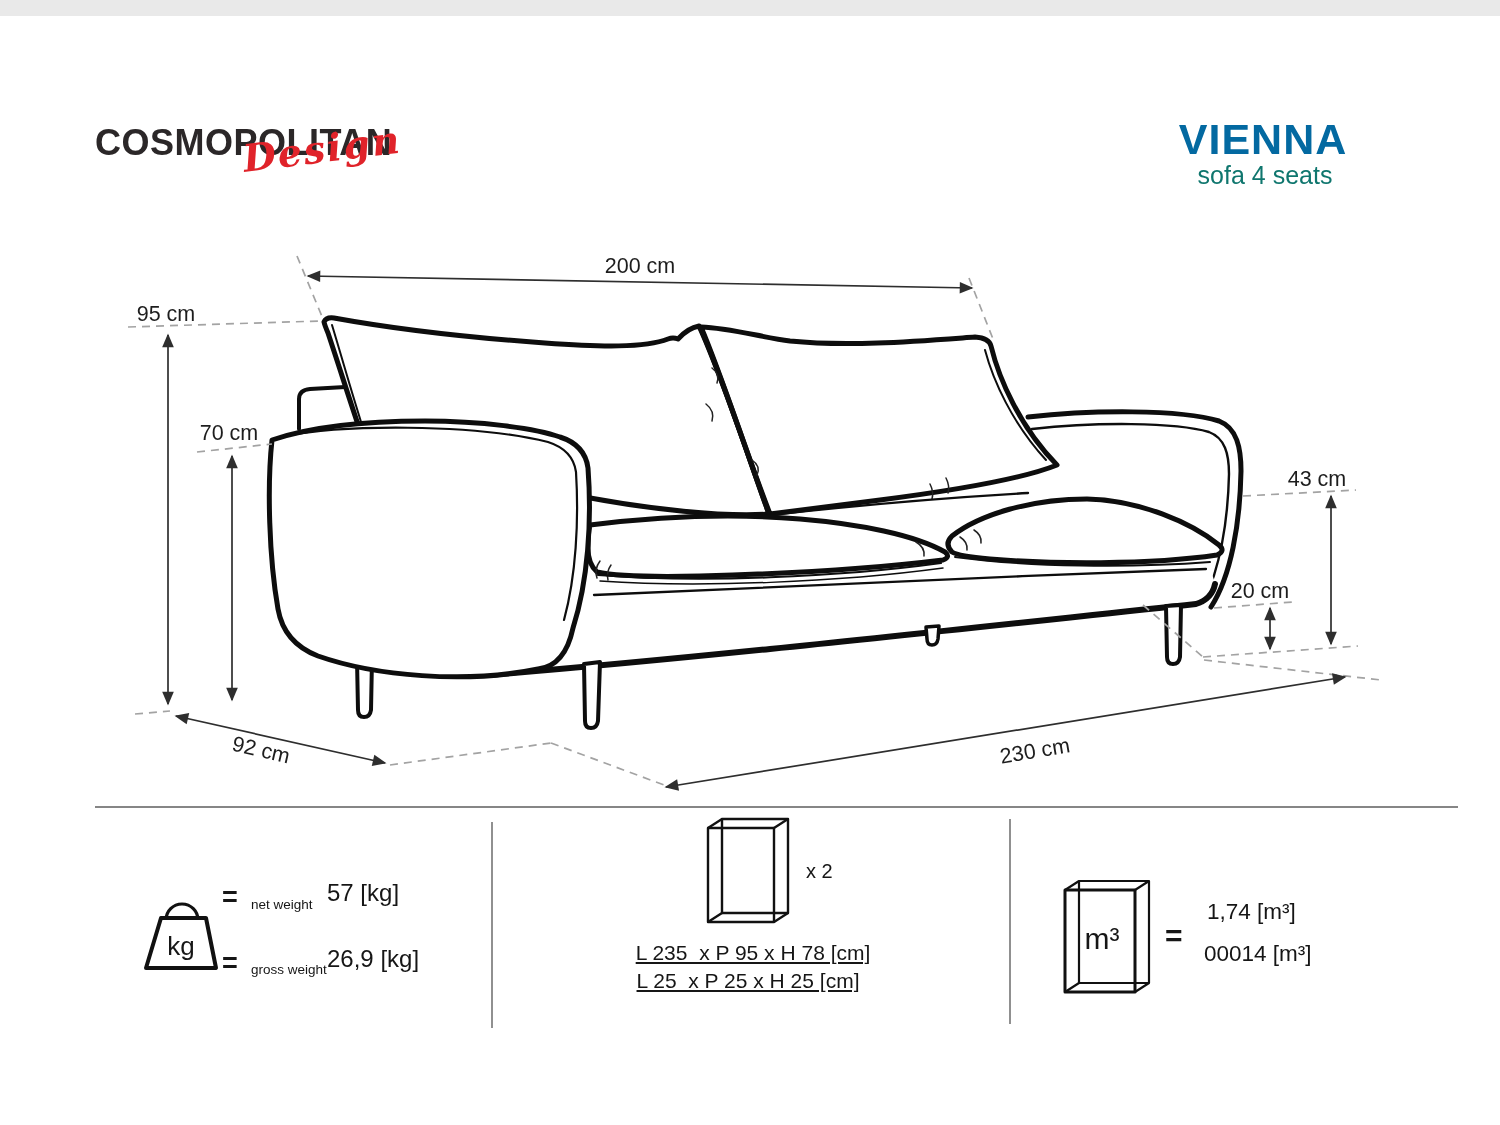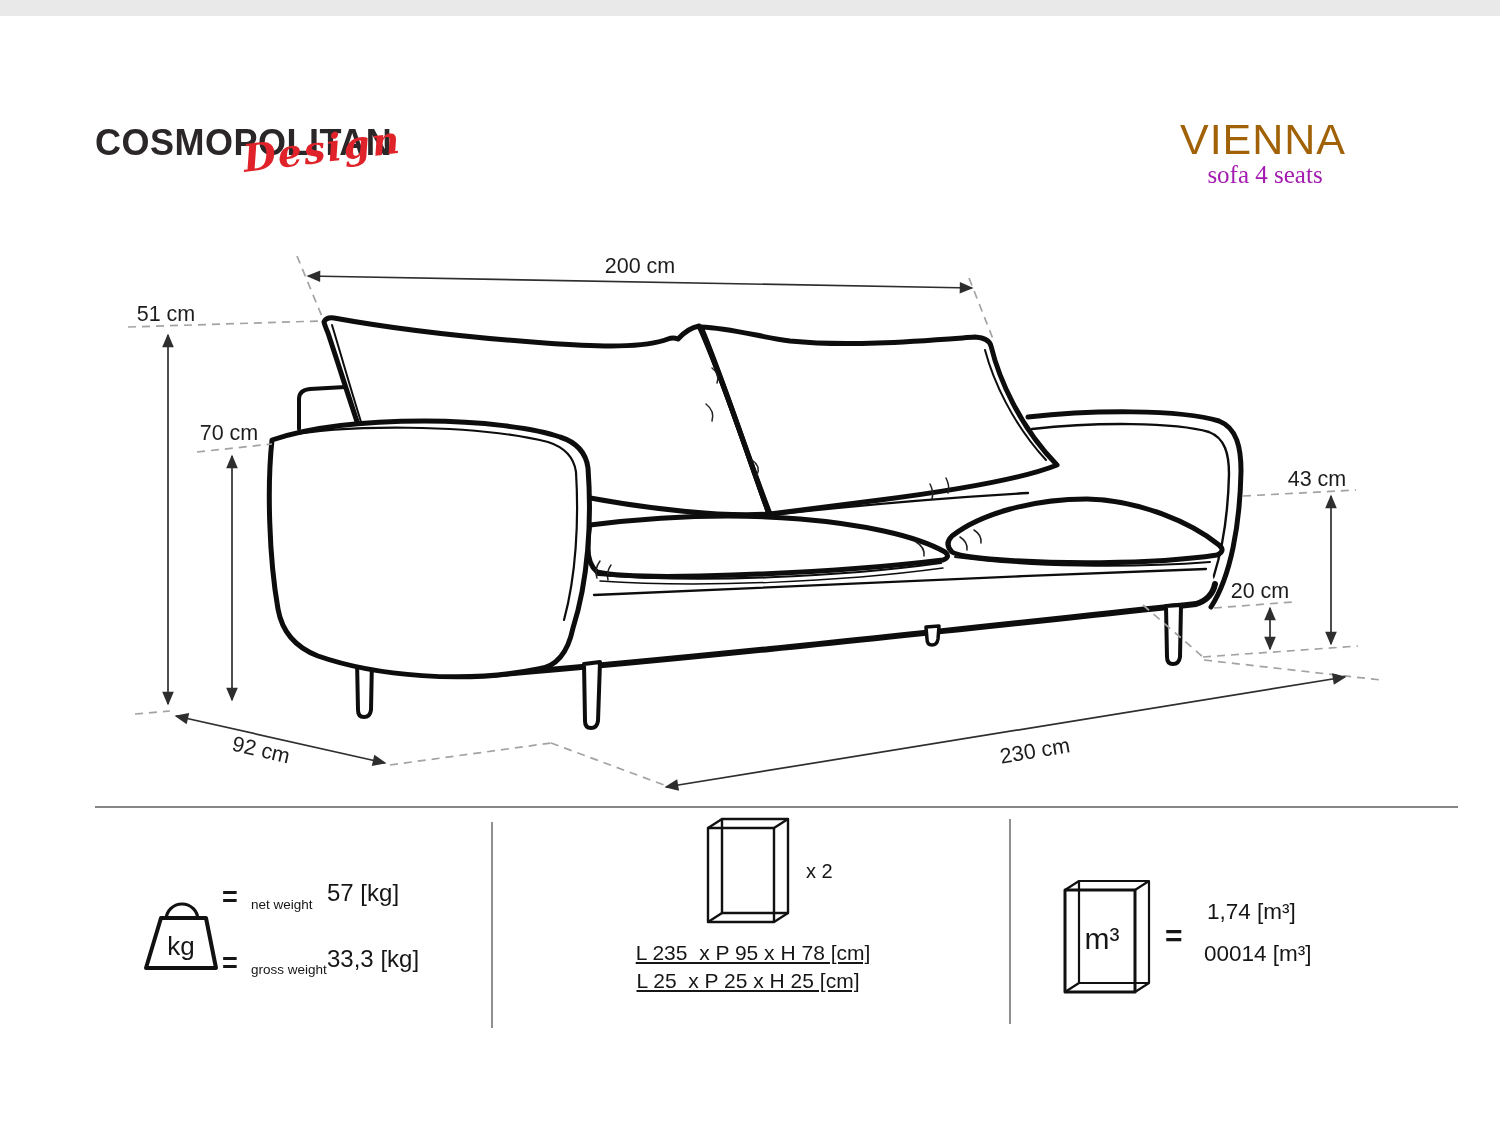--- a/index.html
+++ b/index.html
@@ -23,26 +23,26 @@
   .brand-script{
     left:243px;top:120px;
     font-family:"DejaVu Serif", serif;
     font-style:italic;font-weight:700;
     font-size:38px;color:#e0232a;
     transform:rotate(-7deg);transform-origin:left center;
     white-space:nowrap;letter-spacing:2px;
   }
   .product-name{
     left:1263px;top:99px;
-    font-size:43px;font-weight:400;letter-spacing:1px;color:#a16207;
+    font-size:43px;font-weight:700;letter-spacing:1px;color:#0369a1;
     white-space:nowrap;
   }
   .product-sub{
     left:1265px;top:145px;
-    font-size:25px;color:#a21caf;white-space:nowrap;font-family:Liberation Serif, serif;
+    font-size:25px;color:#0f766e;white-space:nowrap;
   }
   
   .dim-label{
     font-size:21.5px;color:#1d1d1d;white-space:nowrap;
   }
   .rot-plus{transform:translateX(-50%) rotate(13deg);}
   .rot-minus{transform:translateX(-50%) rotate(-9.5deg);}
   
   .hdiv{left:95px;top:790px;width:1363px;height:2px;background:#868686;}
   .vdiv{width:2px;background:#909090;}
@@ -161,39 +161,39 @@
     </g>
 
     <g stroke="#111" stroke-width="3" fill="none" stroke-linejoin="round">
       <path d="M1079,865 H1149 V967 H1079 Z" stroke-width="2.2"></path>
       <path d="M1065,874 H1135 V976 H1065 Z"></path>
       <path d="M1065,874 L1079,865 M1135,874 L1149,865 M1135,976 L1149,967 M1065,976 L1079,967" stroke-width="2.2"></path>
     </g>
   </svg>
 
   <div class="abs ctr dim-label" style="left:640px;top:238px">200 cm</div>
-  <div class="abs ctr dim-label" style="left:166px;top:286px">51 cm</div>
+  <div class="abs ctr dim-label" style="left:166px;top:286px">95 cm</div>
   <div class="abs ctr dim-label" style="left:229px;top:405px">70 cm</div>
   <div class="abs ctr dim-label" style="left:1317px;top:451px">43 cm</div>
   <div class="abs ctr dim-label" style="left:1260px;top:563px">20 cm</div>
   <div class="abs dim-label rot-plus" style="left:261px;top:722px">92 cm</div>
   <div class="abs dim-label rot-minus" style="left:1035px;top:723px">230 cm</div>
 
   <div class="abs hdiv"></div>
   <div class="abs vdiv" style="left:491px;top:806px;height:206px"></div>
   <div class="abs vdiv" style="left:1009px;top:803px;height:205px"></div>
 
   <div>
     <div class="abs ctr spec-text" style="left:181px;top:915px;font-size:26px">kg</div>
     <div class="abs spec-text eq" style="left:222px;top:866px">=</div>
     <div class="abs spec-text small-label" style="left:251px;top:881px">net weight</div>
     <div class="abs spec-text val" style="left:327px;top:863px">57 [kg]</div>
     <div class="abs spec-text eq" style="left:222px;top:932px">=</div>
     <div class="abs spec-text small-label" style="left:251px;top:946px">gross weight</div>
-    <div class="abs spec-text val" style="left:327px;top:929px">33,3 [kg]</div>
+    <div class="abs spec-text val" style="left:327px;top:929px">26,9 [kg]</div>
   </div>
 
   <div>
     <div class="abs spec-text" style="left:806px;top:844px;font-size:20px">x 2</div>
     <div class="abs ctr spec-text pkg-line" style="left:753px;top:925px">L 235  x P 95 x H 78 [cm]</div>
     <div class="abs ctr spec-text pkg-line" style="left:748px;top:953px">L 25  x P 25 x H 25 [cm]</div>
   </div>
 
   <div>
     <div class="abs ctr spec-text" style="left:1102px;top:906px;font-size:30px">m³</div>

